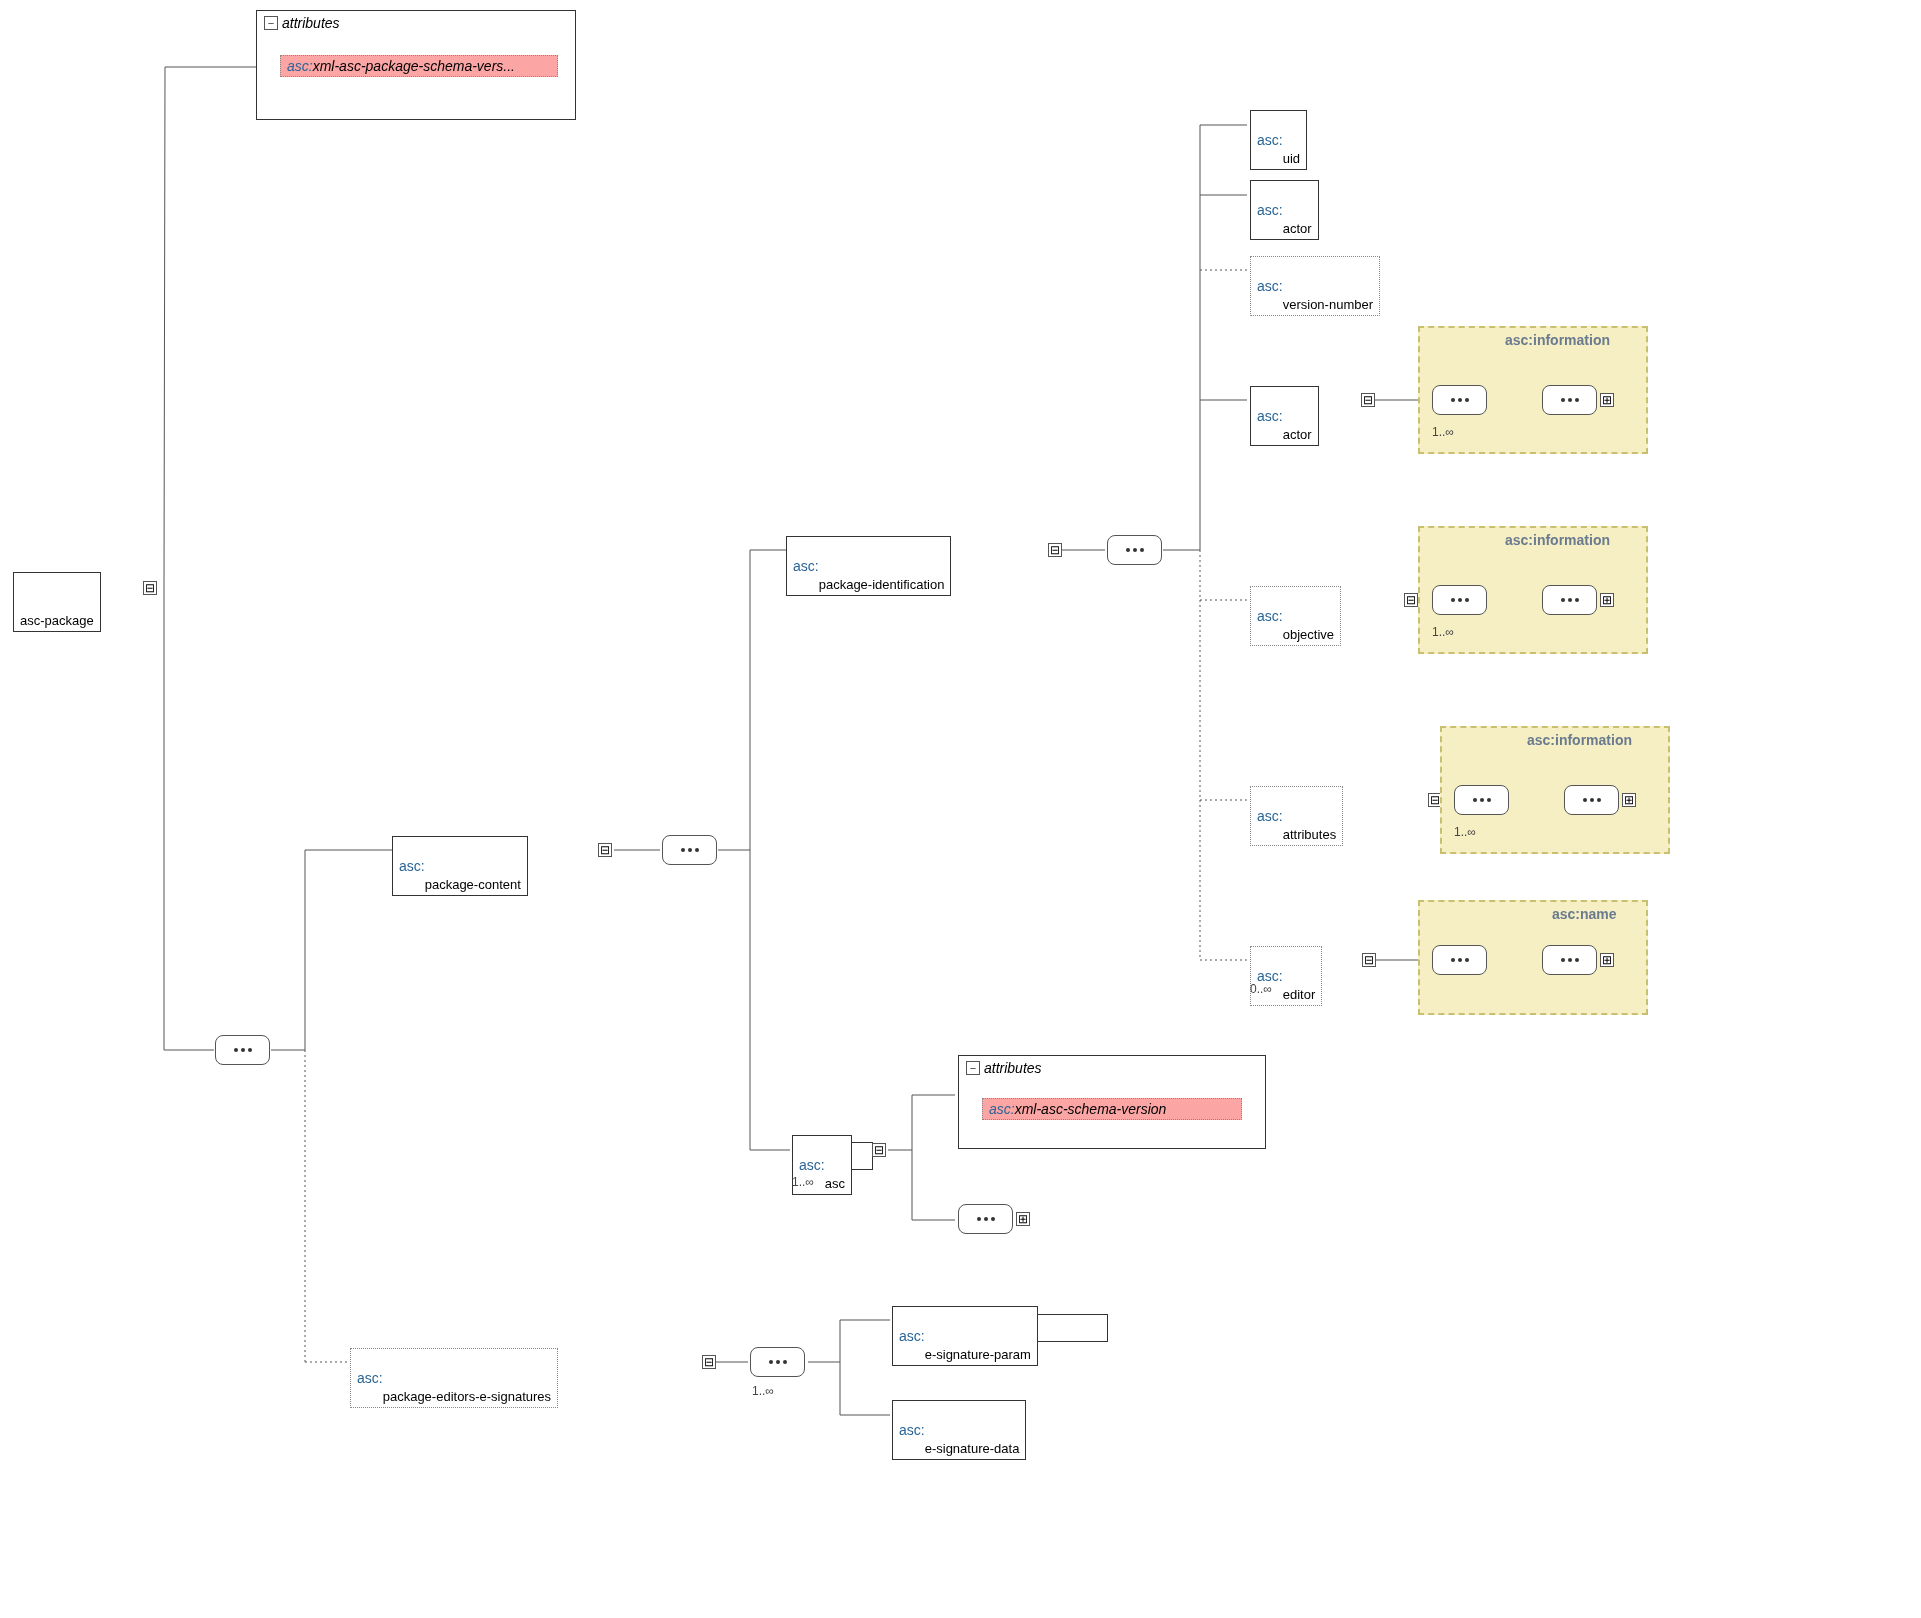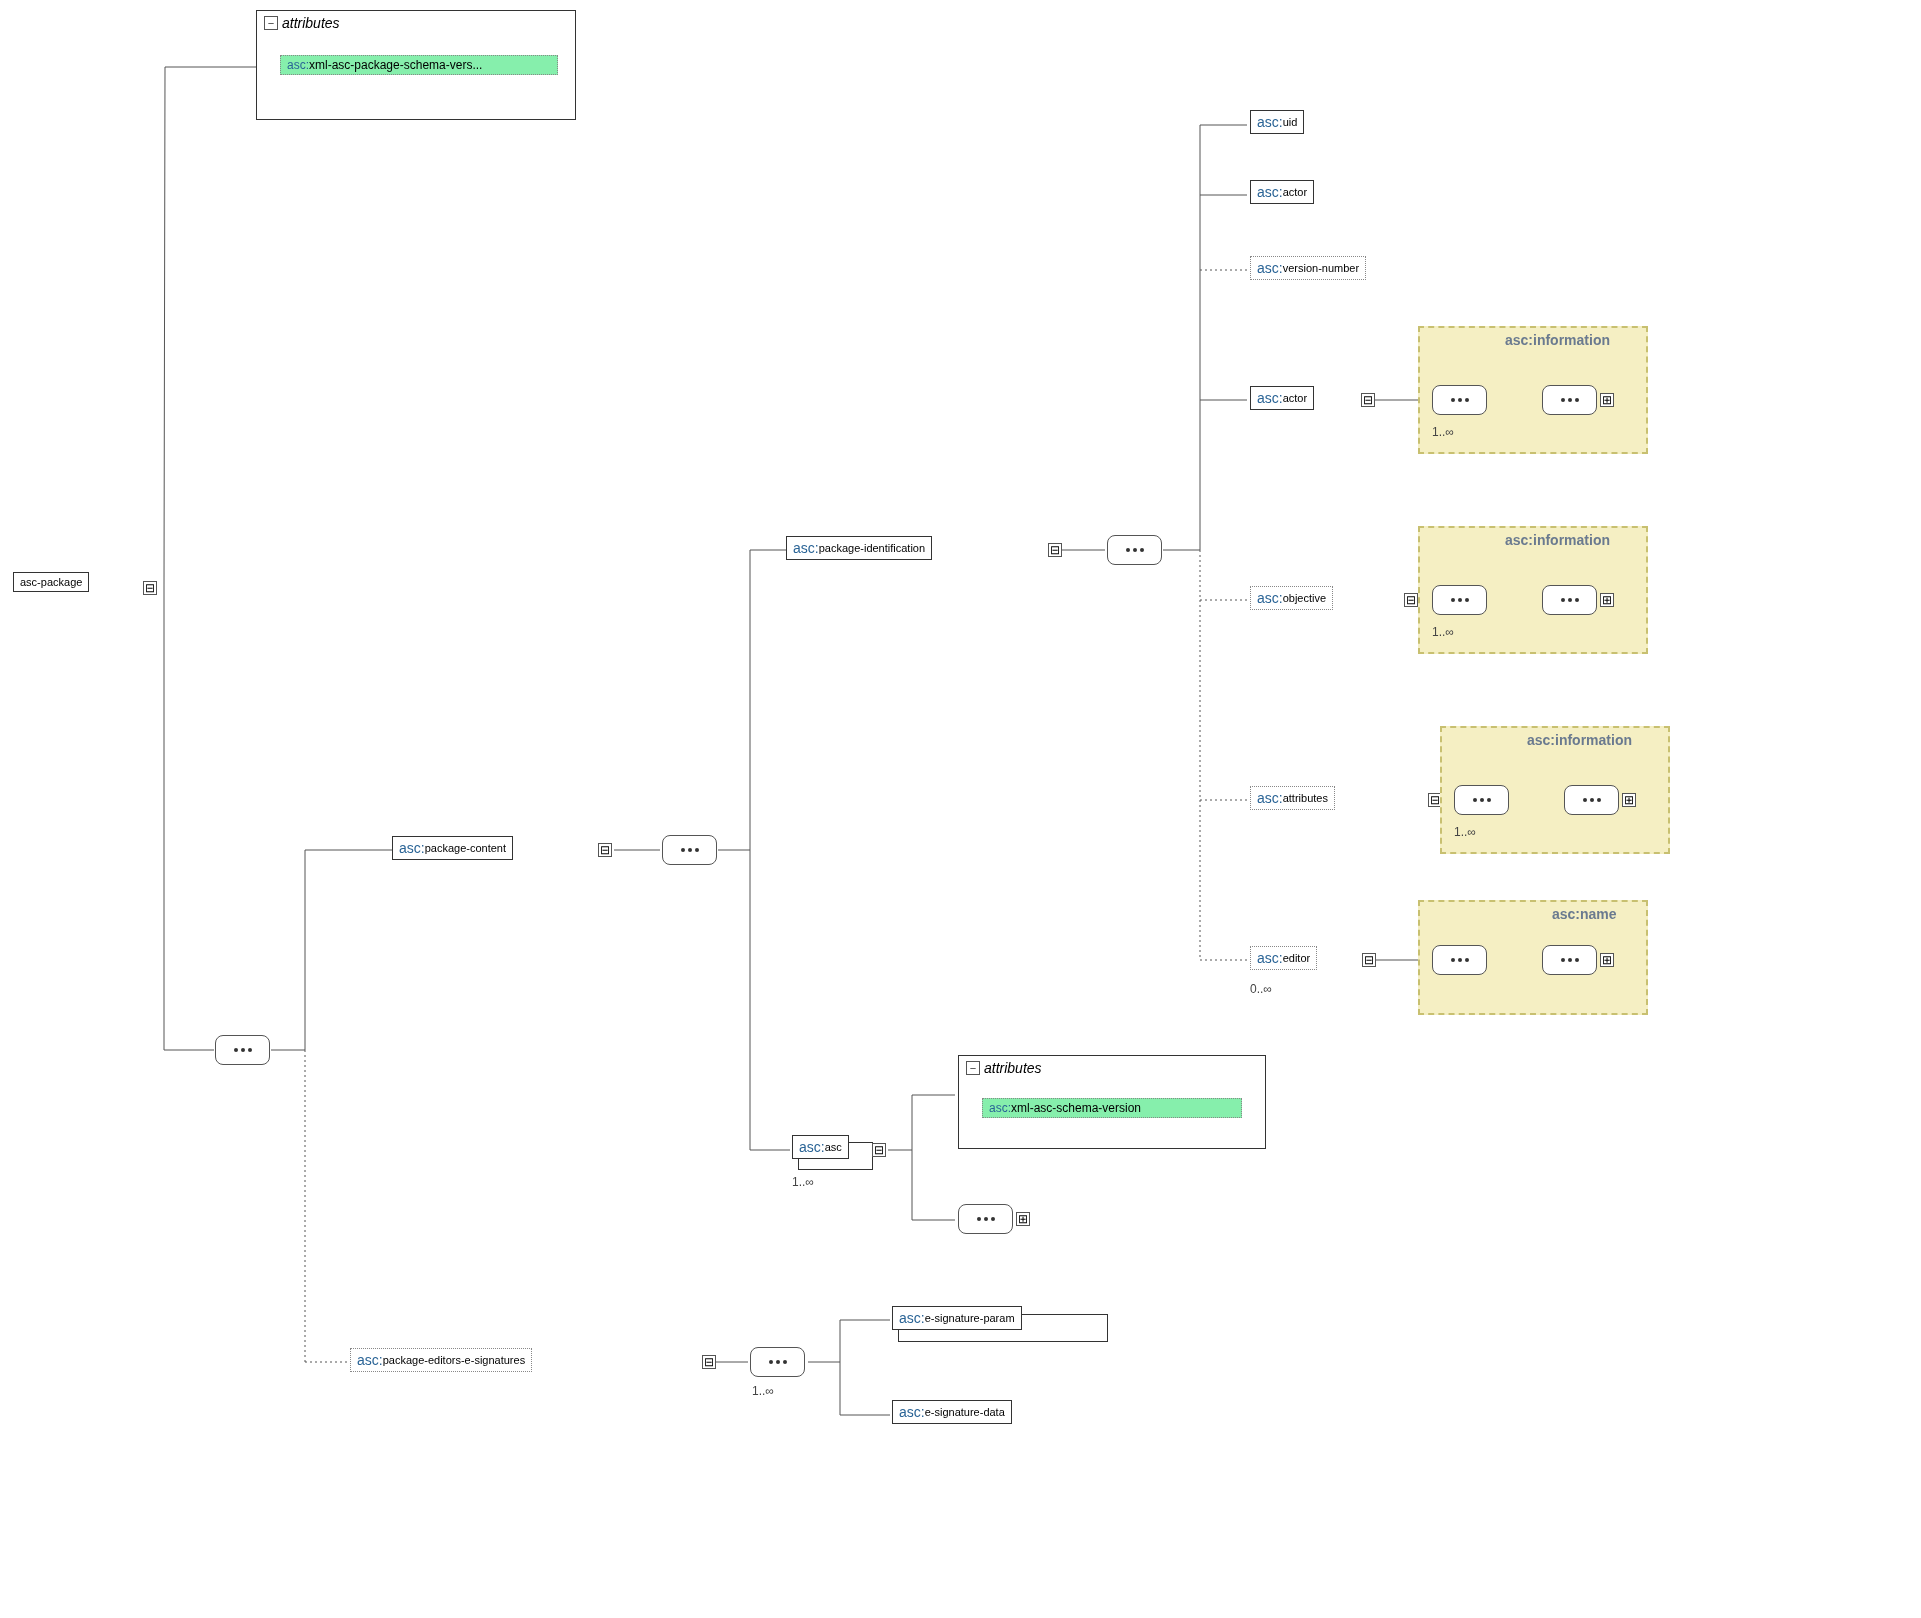--- a/index.html
+++ b/index.html
@@ -16,21 +16,21 @@
   .node {
     position: absolute;
     border: 1px solid #333;
     background: #fff;
     padding: 3px 6px;
     display: flex;
     align-items: center;
     white-space: nowrap;
   }
   .node.optional { border: 1px dotted #888; }
-  .label { font-size: 11px; }
+  .label { font-size: 13px; margin-top: 37px; }
   .prefix { color: #2a6496; }
   .collapse {
     position: absolute;
     width: 14px; height: 14px;
     border: 1px solid #555;
     background: #fff;
     font-size: 11px; line-height: 12px;
     text-align: center;
     color: #333;
   }
@@ -67,23 +67,24 @@
     background:#fff;
   }
   .attr-title {
     position: absolute;
     font-style: italic;
     font-size: 14px;
   }
   .attr-inner {
     position:absolute;
     border:1px dotted #888;
-    background:#86efac;
+    background:#fca5a5;
     padding:2px 6px;
-    font-size:12px;
+    font-size:14px;
+    font-style:italic;
   }
   .shadow-node {
     position:absolute;
     border:1px solid #333;
     background:#fff;
   }
   svg.lines { position:absolute; top:0; left:0; pointer-events:none; }
 </style>
 </head>
 <body>

